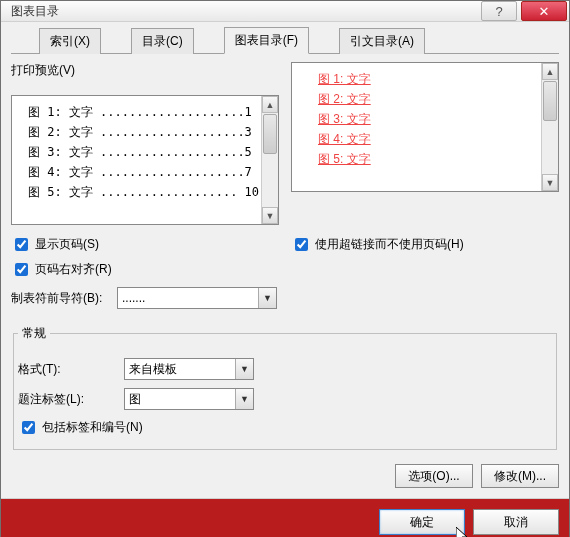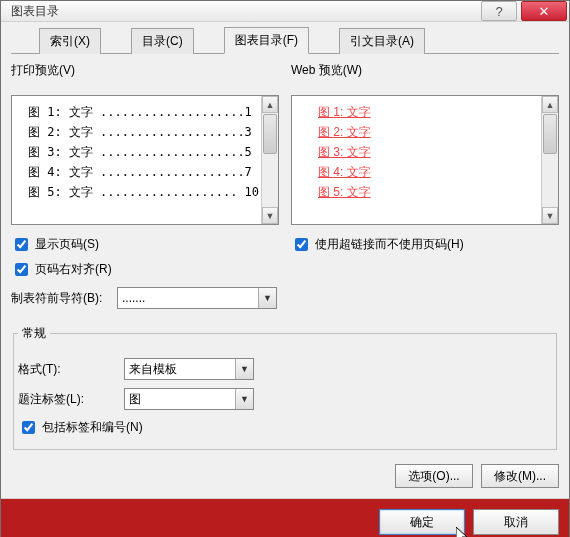--- a/index.html
+++ b/index.html
@@ -68,21 +68,20 @@
           <div class="li-row">图 4: 文字 ....................7</div>
           <div class="li-row">图 5: 文字 ................... 10</div>
           <div class="scrollbar">
             <div class="sb-btn">▲</div>
             <div class="sb-thumb"></div>
             <div class="sb-btn" style="position:absolute;bottom:0;left:0;right:0">▼</div>
           </div>
         </div>
       </div>
       <div class="panel-col">
-        <div class="panel-label"><span>Web 预览(W)</span></div>
         <div class="listbox">
           <div class="web-row">图 1: 文字</div>
           <div class="web-row">图 2: 文字</div>
           <div class="web-row">图 3: 文字</div>
           <div class="web-row">图 4: 文字</div>
           <div class="web-row">图 5: 文字</div>
           <div class="scrollbar">
             <div class="sb-btn">▲</div>
             <div class="sb-thumb"></div>
             <div class="sb-btn" style="position:absolute;bottom:0;left:0;right:0">▼</div>

